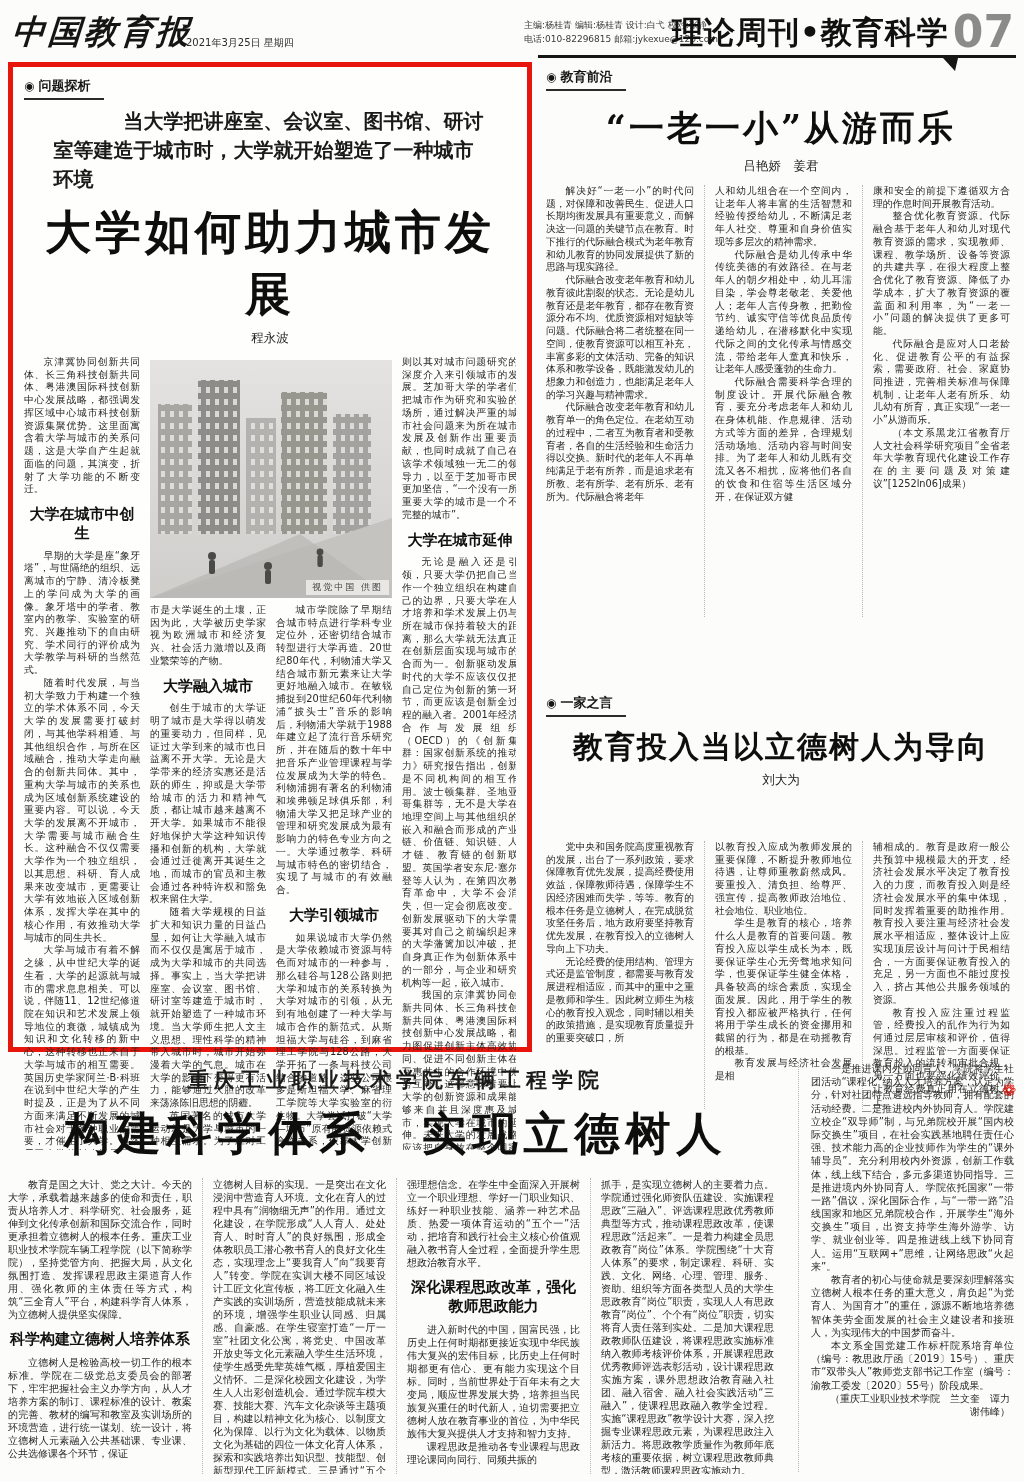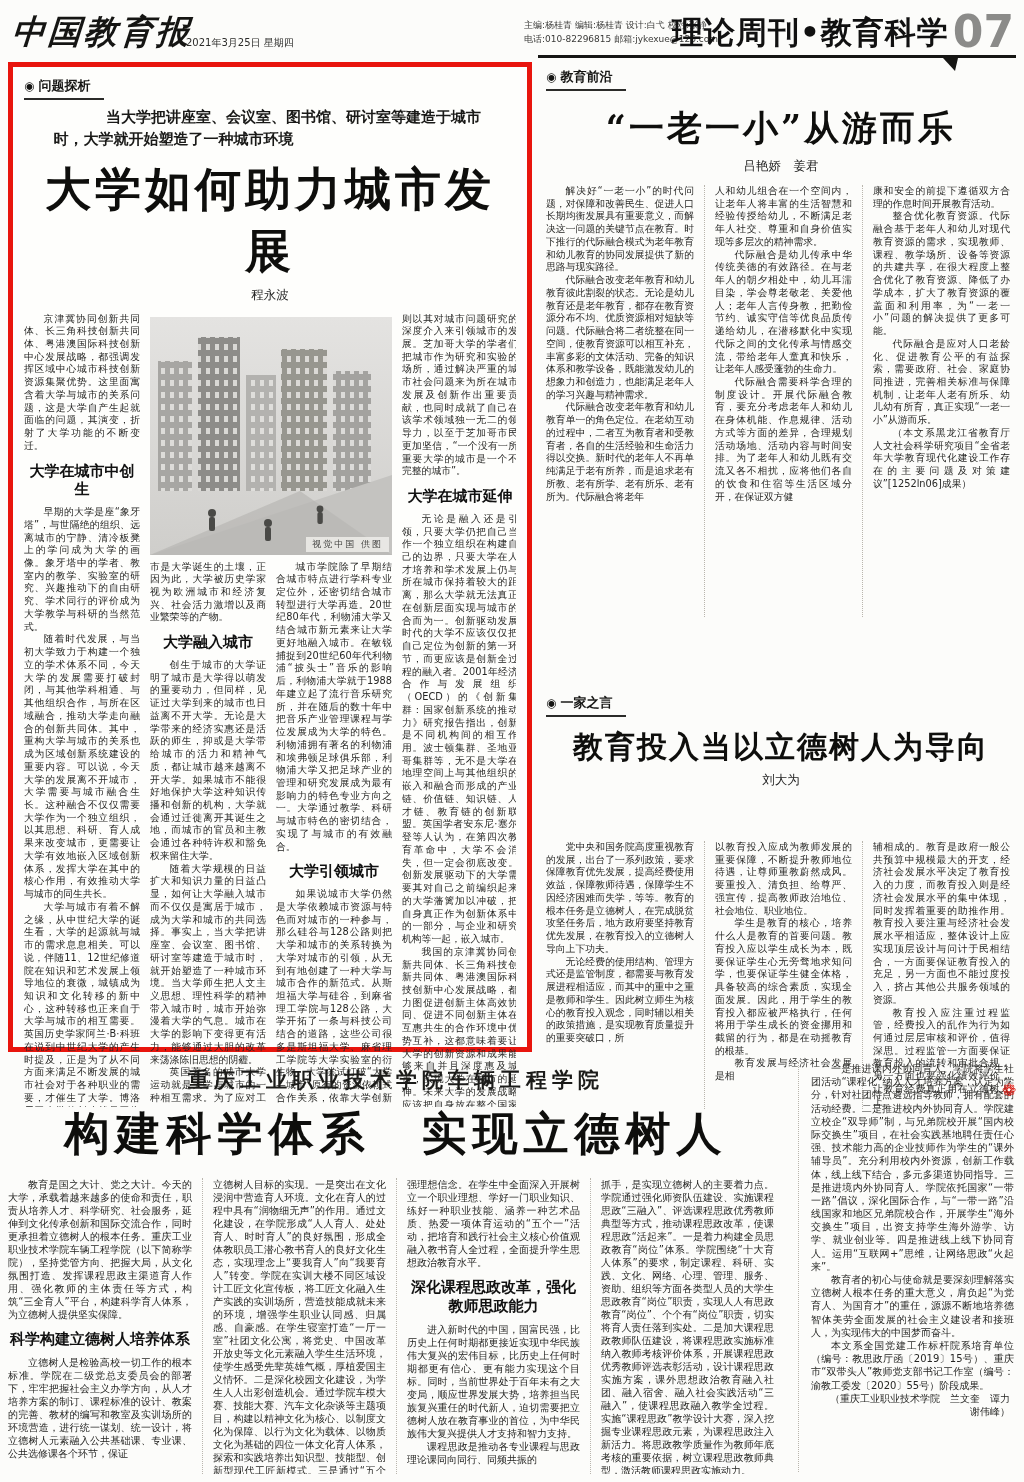--- a/index.html
+++ b/index.html
@@ -36,21 +36,21 @@
   .subhead { font-size: 15px; font-weight: bold; text-align: center; margin: 9px 0 7px; color:#111; line-height:1.25; }
   .sig { font-size: 9.8px; line-height: 1.3; text-align: right; padding-right: 4px; }
   .note { font-size: 9.8px; line-height: 1.3; text-indent: 2em; color:#262624; }
   .cols { display: flex; }
   .cols > .col + .col { border-left: 1px dotted #b9b5ad; padding-left: 10px; margin-left: 10px; }
   
   .problem-box {
     position: absolute; left: 8px; top: 62px; width: 524px; height: 990px;
     border: 5px solid #e8150d; background: #fefefc; padding: 8px 11px 6px;
   }
-  .lede { width: 88%; margin: 7px auto 2px; font-size: 15px; font-weight: 600; line-height: 1.45; text-indent: 3.5em; color:#1a1a18; }
+  .lede { width: 88%; margin: 7px auto 2px; font-size: 20px; font-weight: 600; line-height: 1.45; text-indent: 3.5em; color:#1a1a18; }
   .main-headline {
     font-family: "DejaVu Serif", serif; font-weight: 900; font-size: 46px;
     letter-spacing: 4px; text-align: center; margin: 8px 0 4px; color: #0e0e0c;
   }
   .byline { text-align: center; font-size: 12.5px; margin-bottom: 9px; color:#222; }
   .article-body { display: flex; height: 794px; overflow: hidden; }
   .article-body .colw { width: 116px; flex: none; }
   .article-body .mid { width: 242px; flex: none; display: flex; flex-direction: column; margin: 4px 10px; }
   .mid-cols { display: flex; flex: 1; overflow: hidden; margin-top: 6px; }
   .mid-cols .col { width: 116px; flex: none; }

